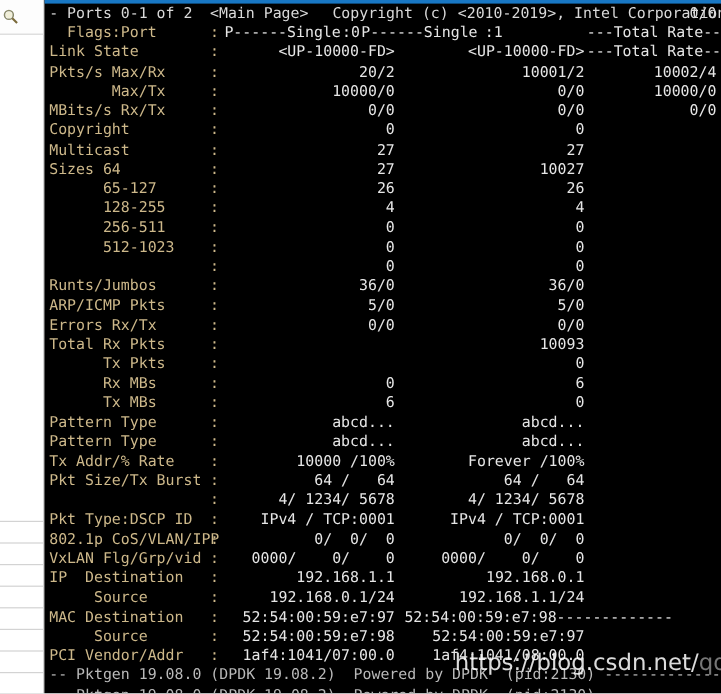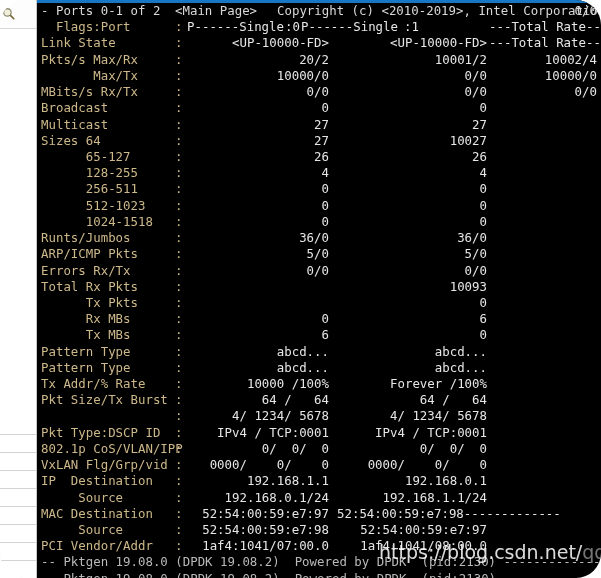--- a/index.html
+++ b/index.html
@@ -8,21 +8,20 @@
     padding: 0;
     background: #ffffff;
   }
   #screen {
     position: relative;
     width: 601px;
     height: 578px;
     overflow: hidden;
     background: #f2f2f2;
     font-family: "DejaVu Sans Mono", "Liberation Mono", monospace;
-    border-radius: 25px;
   }
   
   #left-panel {
     position: absolute;
     left: 0; top: 0;
     width: 37px;
     height: 578px;
     background: #ffffff;
     border-right: 1px solid #c9c9c9;
     box-sizing: border-box;
@@ -155,28 +154,28 @@
         <span class="cell c-val" style="left:264px">P------Single</span>
         <span class="cell c-val" style="left:367px">:1</span>
         <span class="cell c-val tot">---Total Rate---</span>
       </div>
 
       <div id="stat-rows">
           <div class="row"><span class="cell c-label lbl">Link State</span><span class="cell c-label colon">:</span><span class="cell c-val p0">&lt;UP-10000-FD&gt;</span><span class="cell c-val p1">&lt;UP-10000-FD&gt;</span><span class="cell c-val tot">---Total Rate---</span></div>
           <div class="row"><span class="cell c-label lbl">Pkts/s Max/Rx</span><span class="cell c-label colon">:</span><span class="cell c-val p0">20/2</span><span class="cell c-val p1">10001/2</span><span class="cell c-val tot">10002/4</span></div>
           <div class="row"><span class="cell c-label lbl">       Max/Tx</span><span class="cell c-label colon">:</span><span class="cell c-val p0">10000/0</span><span class="cell c-val p1">0/0</span><span class="cell c-val tot">10000/0</span></div>
           <div class="row"><span class="cell c-label lbl">MBits/s Rx/Tx</span><span class="cell c-label colon">:</span><span class="cell c-val p0">0/0</span><span class="cell c-val p1">0/0</span><span class="cell c-val tot">0/0</span></div>
-          <div class="row"><span class="cell c-label lbl">Broadcast</span><span class="cell c-label colon">:</span><span class="cell c-val p0">0</span><span class="cell c-val p1">0</span><span class="cell c-val tot"></span></div>
+          <div class="row"><span class="cell c-label lbl">Copyright</span><span class="cell c-label colon">:</span><span class="cell c-val p0">0</span><span class="cell c-val p1">0</span><span class="cell c-val tot"></span></div>
           <div class="row"><span class="cell c-label lbl">Multicast</span><span class="cell c-label colon">:</span><span class="cell c-val p0">27</span><span class="cell c-val p1">27</span><span class="cell c-val tot"></span></div>
           <div class="row"><span class="cell c-label lbl">Sizes 64</span><span class="cell c-label colon">:</span><span class="cell c-val p0">27</span><span class="cell c-val p1">10027</span><span class="cell c-val tot"></span></div>
           <div class="row"><span class="cell c-label lbl">      65-127</span><span class="cell c-label colon">:</span><span class="cell c-val p0">26</span><span class="cell c-val p1">26</span><span class="cell c-val tot"></span></div>
           <div class="row"><span class="cell c-label lbl">      128-255</span><span class="cell c-label colon">:</span><span class="cell c-val p0">4</span><span class="cell c-val p1">4</span><span class="cell c-val tot"></span></div>
           <div class="row"><span class="cell c-label lbl">      256-511</span><span class="cell c-label colon">:</span><span class="cell c-val p0">0</span><span class="cell c-val p1">0</span><span class="cell c-val tot"></span></div>
           <div class="row"><span class="cell c-label lbl">      512-1023</span><span class="cell c-label colon">:</span><span class="cell c-val p0">0</span><span class="cell c-val p1">0</span><span class="cell c-val tot"></span></div>
-          <div class="row"><span class="cell c-label lbl">      1024-1518</span><span class="cell c-label colon">:</span><span class="cell c-val p0">0</span><span class="cell c-val p1">0</span><span class="cell c-val tot"></span></div>
+          <div class="row"><span class="cell c-label colon">:</span><span class="cell c-val p0">0</span><span class="cell c-val p1">0</span><span class="cell c-val tot"></span></div>
           <div class="row"><span class="cell c-label lbl">Runts/Jumbos</span><span class="cell c-label colon">:</span><span class="cell c-val p0">36/0</span><span class="cell c-val p1">36/0</span><span class="cell c-val tot"></span></div>
           <div class="row"><span class="cell c-label lbl">ARP/ICMP Pkts</span><span class="cell c-label colon">:</span><span class="cell c-val p0">5/0</span><span class="cell c-val p1">5/0</span><span class="cell c-val tot"></span></div>
           <div class="row"><span class="cell c-label lbl">Errors Rx/Tx</span><span class="cell c-label colon">:</span><span class="cell c-val p0">0/0</span><span class="cell c-val p1">0/0</span><span class="cell c-val tot"></span></div>
           <div class="row"><span class="cell c-label lbl">Total Rx Pkts</span><span class="cell c-label colon">:</span><span class="cell c-val p1">10093</span><span class="cell c-val tot"></span></div>
           <div class="row"><span class="cell c-label lbl">      Tx Pkts</span><span class="cell c-label colon">:</span><span class="cell c-val p1">0</span><span class="cell c-val tot"></span></div>
           <div class="row"><span class="cell c-label lbl">      Rx MBs</span><span class="cell c-label colon">:</span><span class="cell c-val p0">0</span><span class="cell c-val p1">6</span><span class="cell c-val tot"></span></div>
           <div class="row"><span class="cell c-label lbl">      Tx MBs</span><span class="cell c-label colon">:</span><span class="cell c-val p0">6</span><span class="cell c-val p1">0</span><span class="cell c-val tot"></span></div>
           <div class="row"><span class="cell c-label lbl">Pattern Type</span><span class="cell c-label colon">:</span><span class="cell c-val p0">abcd...</span><span class="cell c-val p1">abcd...</span><span class="cell c-val tot"></span></div>
           <div class="row"><span class="cell c-label lbl">Pattern Type</span><span class="cell c-label colon">:</span><span class="cell c-val p0">abcd...</span><span class="cell c-val p1">abcd...</span><span class="cell c-val tot"></span></div>
           <div class="row"><span class="cell c-label lbl">Tx Addr/% Rate</span><span class="cell c-label colon">:</span><span class="cell c-val p0">10000 /100%</span><span class="cell c-val p1">Forever /100%</span><span class="cell c-val tot"></span></div>

